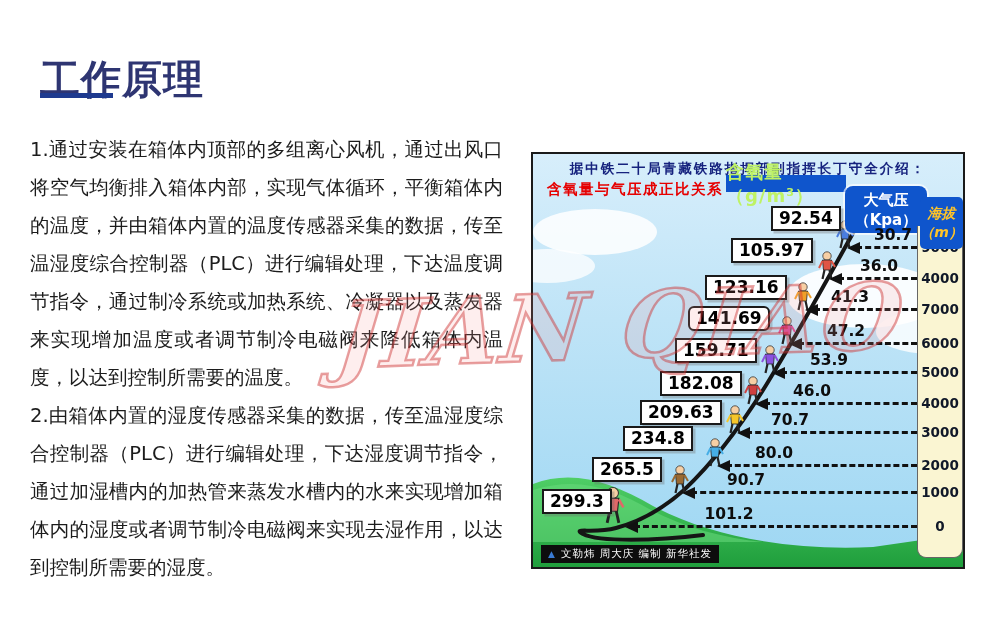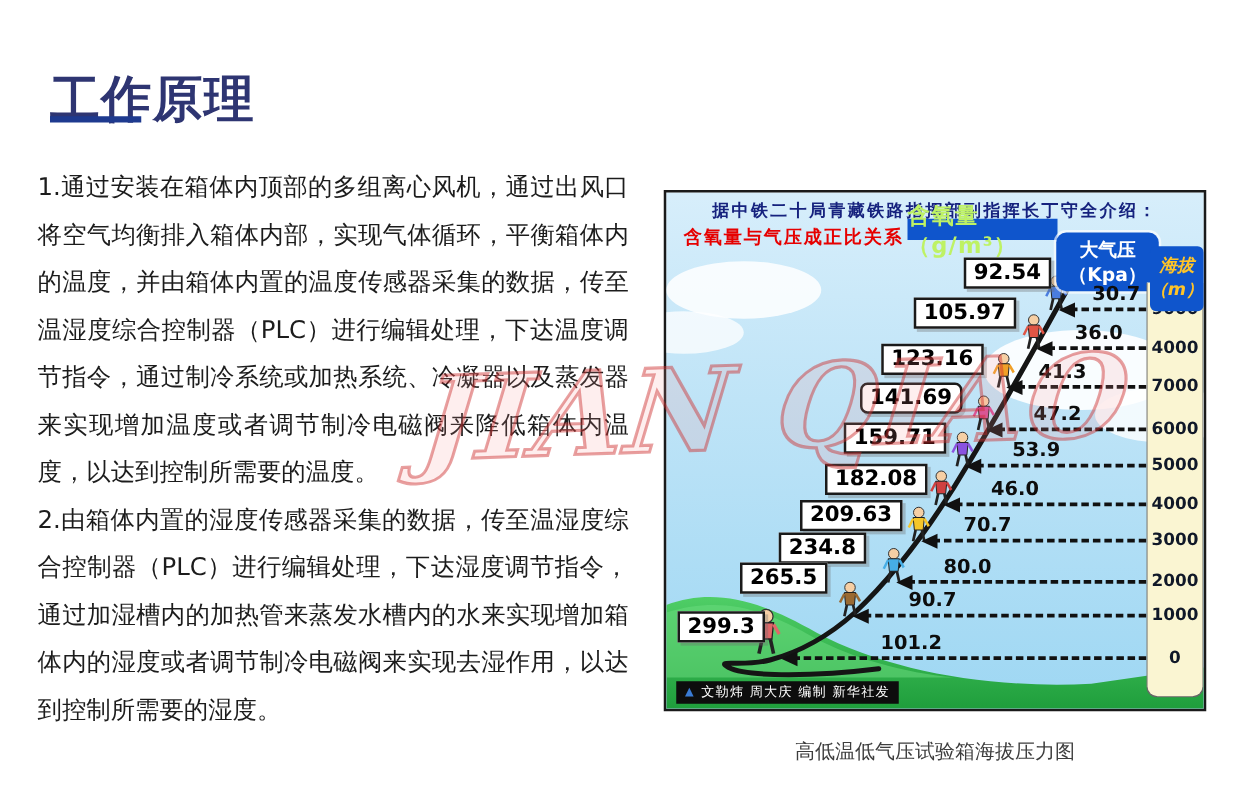--- a/index.html
+++ b/index.html
@@ -252,32 +252,31 @@
             <div class="head"></div>
           </div>
           <div class="p-val" style="left: 241px; top: 290px;">80.0</div>
           <div class="o2-box" style="left: 90px; top: 272px;">234.8</div>
           <div class="alt-val" style="top: 330px;">1000</div>
           <div class="arrow" style="left: 149px; top: 334px; width: 235px;">
             <div class="line"></div>
             <div class="head"></div>
           </div>
           <div class="p-val" style="left: 213px; top: 317px;">90.7</div>
-          <div class="o2-box" style="left: 59px; top: 296px;">265.5</div>
+          <div class="o2-box" style="left: 59px; top: 303px;">265.5</div>
           <div class="alt-val" style="top: 364px;">0</div>
           <div class="arrow" style="left: 92px; top: 368px; width: 292px;">
             <div class="line"></div>
             <div class="head"></div>
           </div>
           <div class="p-val" style="left: 196px; top: 351px;">101.2</div>
           <div class="o2-box" style="left: 9px; top: 335px;">299.3</div>
         </div>
 
       <div class="credit">
         <span class="logo">▲</span>
         <span>文勒炜 周大庆 编制 新华社发</span>
       </div>
     </div>
-    <figcaption class="figcaption">高低温低气压试验箱海拔压力图</figcaption>
   </figure>
 
   <div class="watermark">JIAN QIAO</div>
 </div>
 
 </body></html>

